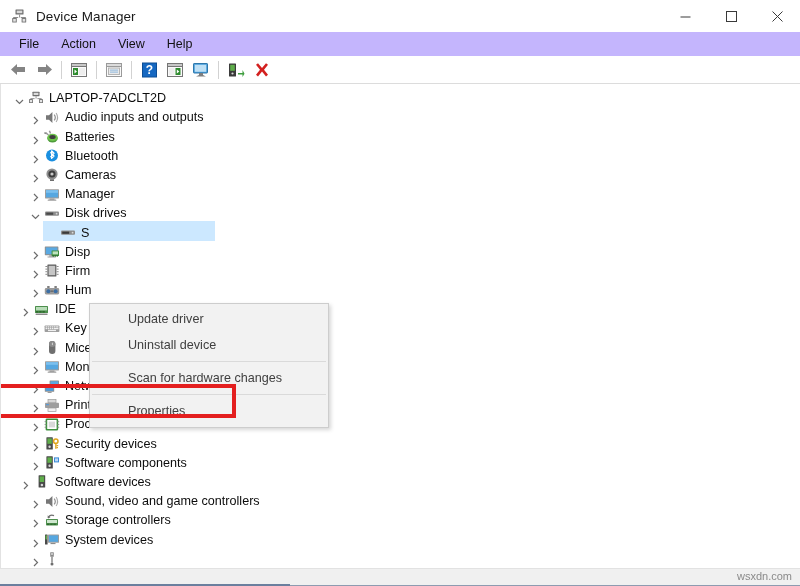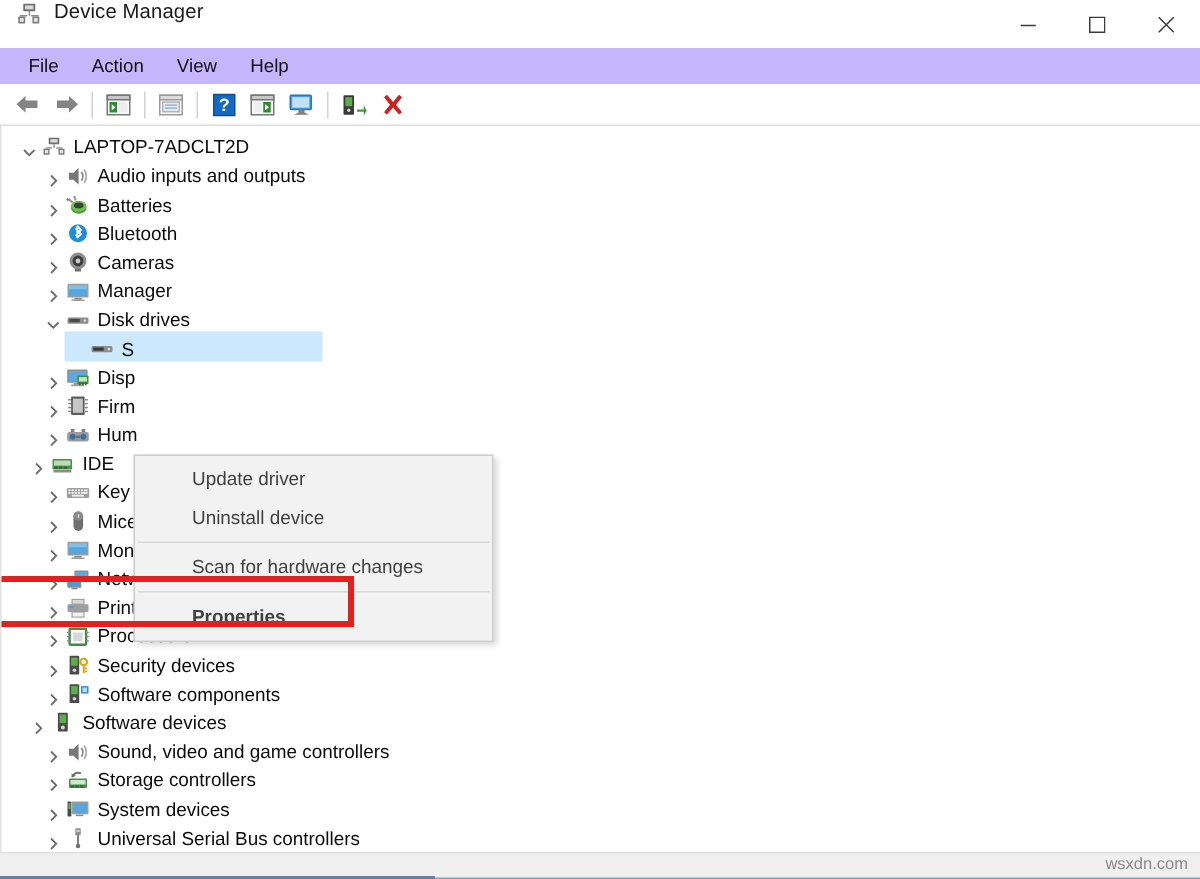--- a/index.html
+++ b/index.html
@@ -22,21 +22,21 @@
     background: #ffffff;
     display: flex;
     flex-direction: column;
   }
 
   
   #title-bar {
     height: 32px;
     background: #ffffff;
     display: flex;
-    align-items: flex-start;
+    align-items: center;
     flex: 0 0 auto;
     position: relative;
   }
   #title-icon {
     margin-left: 10px;
     width: 18px;
     height: 18px;
     display: flex;
     align-items: center;
     justify-content: center;
@@ -165,21 +165,21 @@
     padding: 2px 0 3px 0;
   }
   .ctx-item {
     height: 26px;
     display: flex;
     align-items: center;
     padding-left: 38px;
     font-size: 12.6px;
     color: #404040;
   }
-  .ctx-item.bold { font-weight: bold; }
+  .ctx-item.bold { font-weight: normal; }
   .ctx-sep {
     height: 1px;
     background: #dadada;
     margin: 3px 2px 3px 2px;
   }
   #red-highlight {
     position: absolute;
     left: -5px;
     top: 300px;
     width: 232px;
@@ -852,21 +852,20 @@
           </span>
           <span class="tree-icon">
             <svg width="16" height="15" viewBox="0 0 16 15">
               <rect x="6.2" y="1.2" width="3.6" height="4.6" rx="0.4" fill="#8a8a8a"></rect>
               <rect x="7" y="2.2" width="0.8" height="1.6" fill="#e6e6e6"></rect>
               <rect x="8.2" y="2.2" width="0.8" height="1.6" fill="#e6e6e6"></rect>
               <rect x="7.4" y="5.8" width="1.2" height="5.8" fill="#6f6f6f"></rect>
               <circle cx="8" cy="13" r="1.5" fill="#6f6f6f"></circle>
             </svg>
           </span>
-          <span class="tree-label">Universal Serial Bus controllers</span>
         </div>
       </div>
 
     </div>
 
     <div id="context-menu">
       <div class="ctx-item">Update driver</div>
       <div class="ctx-item">Uninstall device</div>
       <div class="ctx-sep"></div>
       <div class="ctx-item">Scan for hardware changes</div>

